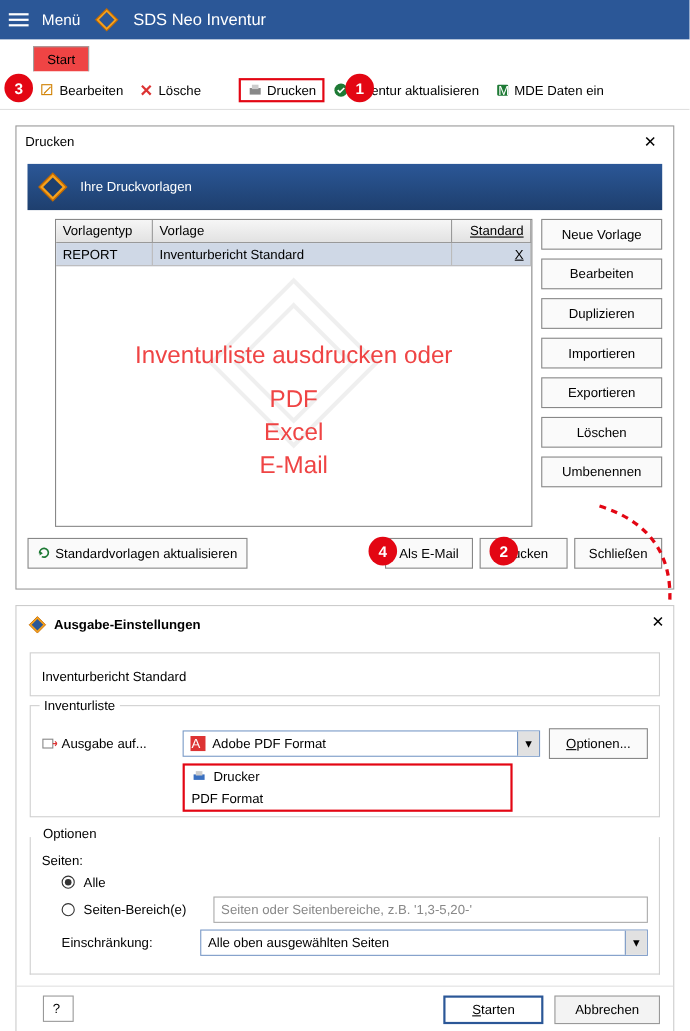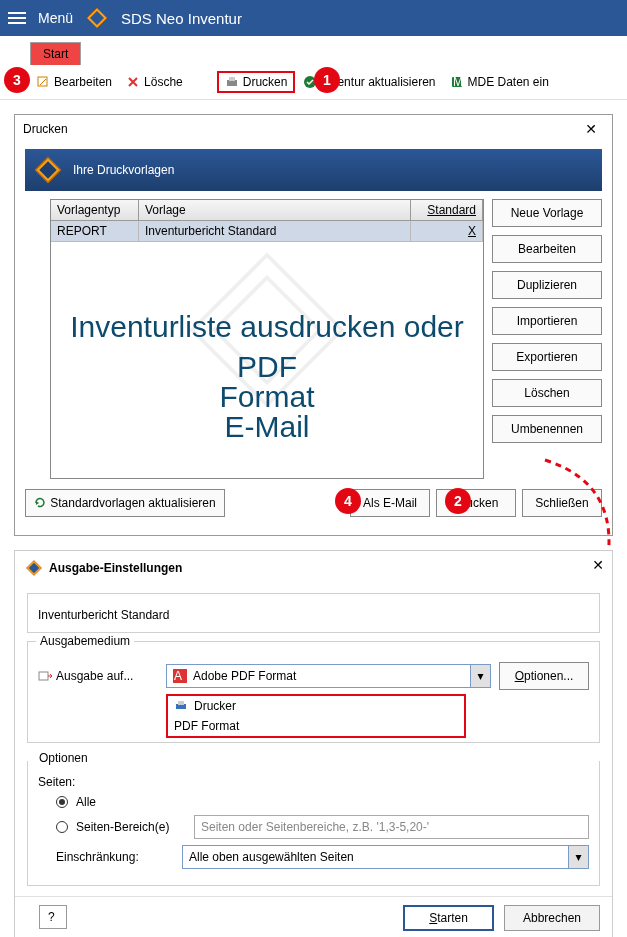--- a/index.html
+++ b/index.html
@@ -24,21 +24,21 @@
 .grid-area { flex:1; border:1px solid #888; position:relative; background:#fff; overflow:hidden; }
 .grid-head { display:flex; background:linear-gradient(#f6f6f6,#e2e2e2); border-bottom:1px solid #999; }
 .gh { padding:3px 6px; border-right:1px solid #999; }
 .grid-row { display:flex; background:#cfd8e6; border-bottom:1px solid #bbb; }
 .gc { padding:3px 6px; border-right:1px solid #bbb; }
 .col-type { width:88px; } .col-tmpl { flex:1; } .col-std { width:72px; text-align:right;text-decoration:underline; }
 .side-btns { width:110px; display:flex; flex-direction:column; gap:8px; }
 .btn { border:1px solid #888; background:#fafafa; padding:6px 0; text-align:center; cursor:pointer; }
 .dlg-foot { margin:10px 10px 0 10px; display:flex; align-items:center; gap:6px; }
 .dlg-foot .btn { display:flex; align-items:center; justify-content:center; gap:4px; padding:6px 8px; width:auto; }
-.annot { position:absolute; color:#0c4a6e; font-size:30px; font-weight:400; text-align:center; width:100%; pointer-events:none; }
+.annot { position:absolute; color:#ef4444; font-size:22px; font-weight:400; text-align:center; width:100%; pointer-events:none; }
 .settings-wrap { margin:14px 14px 0 14px; border:1px solid #ccc; background:#fff; position:relative; padding-bottom:12px; }
 .settings-title { padding:8px 10px; font-weight:600; display:flex; align-items:center; gap:6px; }
 .group { border:1px solid #d0d0d0; margin:8px 12px; padding:14px 10px 10px 10px; position:relative; }
 .group-label { position:absolute; top:-8px; left:8px; background:#fff; padding:0 4px; }
 .form-row { display:flex; align-items:center; gap:8px; margin:6px 0; }
 .form-label { width:120px; }
 .combo { flex:1; border:1px solid #7a9ac7; display:flex; align-items:center; background:#fff; }
 .combo-text { flex:1; padding:4px 6px; display:flex; gap:6px; align-items:center; }
 .combo-arrow { width:20px; height:22px; border-left:1px solid #7a9ac7; background:#e1e1e1; display:flex; align-items:center; justify-content:center; }
 .dropdown-open { border:2px solid #e30613; margin:-2px 0 0 128px; width:300px; background:#fff; position:relative; z-index:2; }
@@ -144,21 +144,21 @@
         <div class="gc col-std">X</div>
       </div>
 
       <svg style="position:absolute; left:50%; top:40px; transform:translateX(-50%); opacity:0.15;" width="180" height="180" viewBox="0 0 24 24">
           <polygon points="12,2 22,12 12,22 2,12" fill="none" stroke="#999" stroke-width="0.5"></polygon>
           <polygon points="12,5 19,12 12,19 5,12" fill="none" stroke="#999" stroke-width="0.5"></polygon>
         </svg>
 
       <div class="annot" style="top:110px;">Inventurliste ausdrucken oder</div>
       <div class="annot" style="top:150px;">PDF</div>
-      <div class="annot" style="top:180px;">Format</div>
+      <div class="annot" style="top:180px;">Excel</div>
       <div class="annot" style="top:210px;">E-Mail</div>
     </div>
     <div class="side-btns">
       <div class="btn">Neue Vorlage</div>
       <div class="btn">Bearbeiten</div>
       <div class="btn">Duplizieren</div>
       <div class="btn">Importieren</div>
       <div class="btn">Exportieren</div>
       <div class="btn">Löschen</div>
       <div class="btn">Umbenennen</div>
@@ -193,21 +193,21 @@
         <polygon points="12,2 22,12 12,22 2,12" fill="#f7a11b" stroke="#c26a00"></polygon>
         <polygon points="12,5 19,12 12,19 5,12" fill="#2b5797"></polygon>
       </svg>
     <span>Ausgabe-Einstellungen</span>
   </div>
   <div class="group">
     <span>Inventurbericht Standard</span>
   </div>
 
   <div class="group" style="padding-bottom:4px;">
-    <span class="group-label">Ausgabemedium</span>
+    <span class="group-label">Inventurliste</span>
     <div class="form-row">
       <div class="form-label" style="display:flex; gap:4px; align-items:center;">
         <svg width="14" height="14">
             <rect x="1" y="3" width="9" height="8" fill="none" stroke="#888"></rect>
             <path d="M10 7 L14 7 M12 5 L14 7 L12 9" stroke="#d33" fill="none"></path>
           </svg>
         <span>Ausgabe auf...</span>
       </div>
       <div class="combo red-frame">
         <div class="combo-text">

